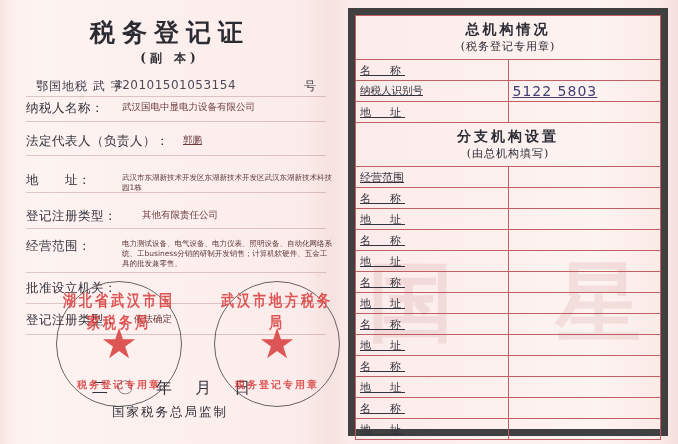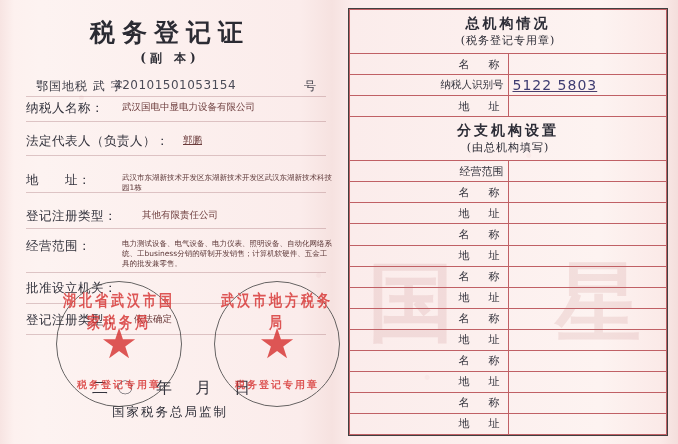--- a/index.html
+++ b/index.html
@@ -212,21 +212,21 @@
     user-select: none;
   }
 
   
   #right {
     position: absolute;
     left: 348px;
     top: 8px;
     width: 320px;
     height: 428px;
-    border: 1px solid #404040;
+    border: 7px solid #404040;
     box-sizing: border-box;
   }
   .tbl {
     width: 100%;
     height: 100%;
     border-collapse: collapse;
     table-layout: fixed;
   }
   .tbl td {
     border: 1px solid #c06065;
@@ -247,23 +247,24 @@
     color: #2c2c36;
   }
   td.hdr .sub {
     display: block;
     font-size: 11px;
     letter-spacing: 1px;
     font-weight: normal;
   }
   td.key {
     width: 92px;
-    text-align: right;
+    text-align: left;
     letter-spacing: 4px;
     color: #33333d;
+    text-decoration: underline;
   }
   td.key.tight {
     letter-spacing: 0px;
     font-size: 10.5px;
   }
   td.val {
     font-family: "DejaVu Sans", sans-serif;
     font-size: 12px;
     color: #4a3f6e;
     text-decoration: underline;

